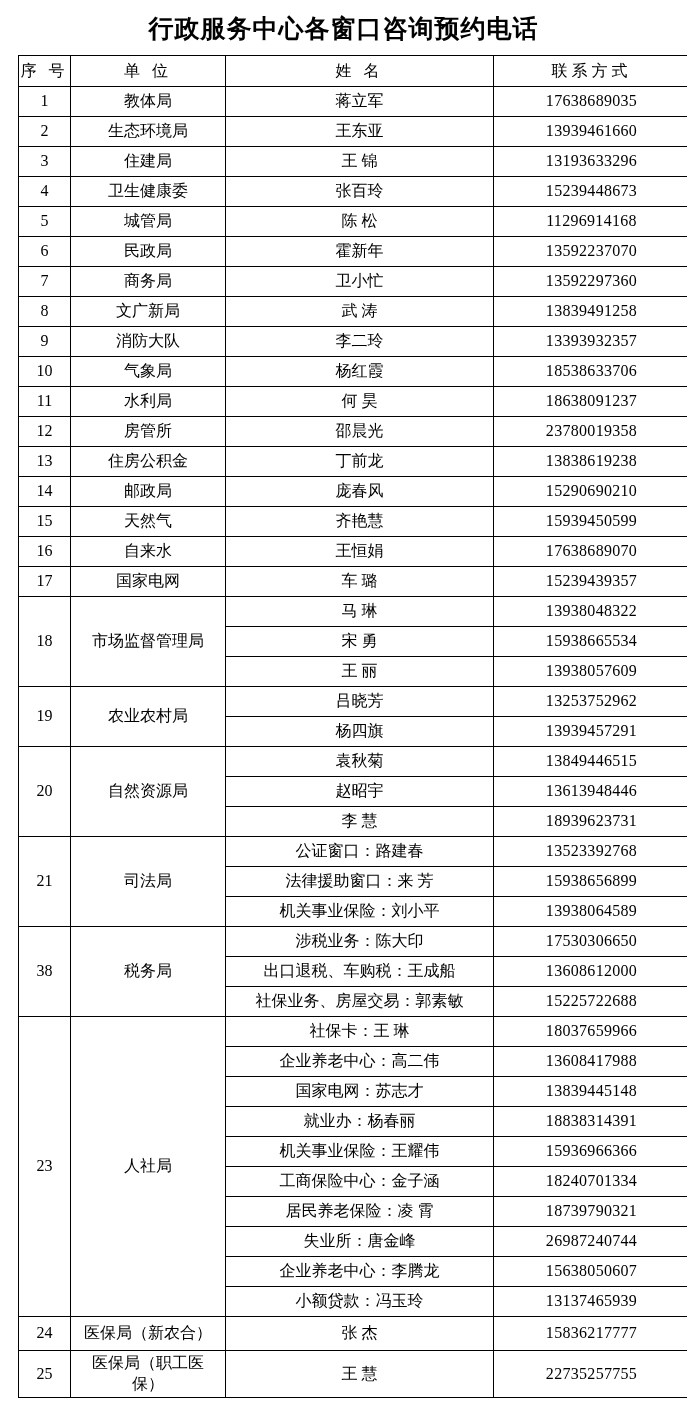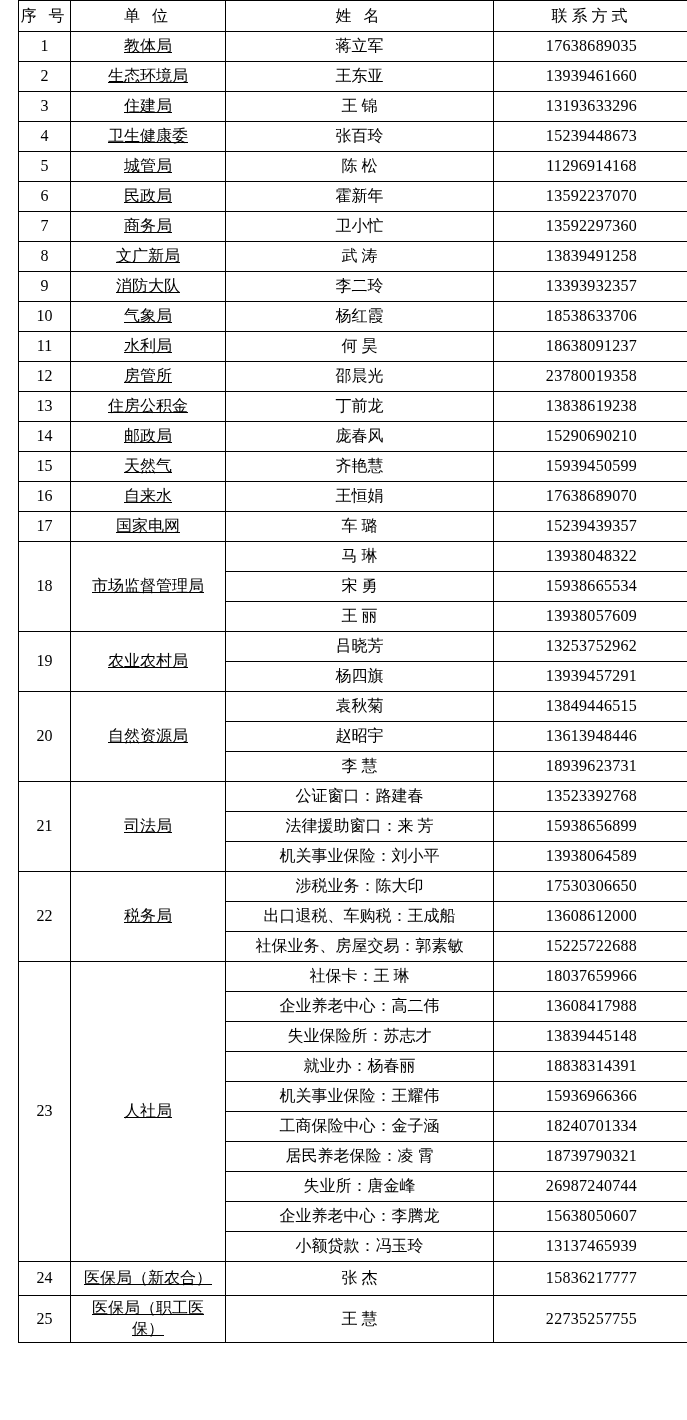--- a/index.html
+++ b/index.html
@@ -48,29 +48,30 @@
     font-weight: normal;
     letter-spacing: 4px;
     height: 30px;
   }
   col.c-idx { width: 52px; }
   col.c-unit { width: 155px; }
   col.c-name { width: 268px; }
   col.c-tel { width: 196px; }
 
   td.idx { font-size: 16px; }
-  td.unit { font-size: 16px; text-decoration: underline; }
+  td.unit { font-size: 16px; }
   td.name { font-size: 16px; }
   td.tel { font-size: 16px; letter-spacing: 0.3px; }
   td.unit.two-line { line-height: 1.3; padding: 2px 6px; text-align: center; }
 </style>
 </head>
 <body>
 
 <div class="page">
+  <h1 class="doc-title">行政服务中心各窗口咨询预约电话</h1>
 
   <table class="phone-table">
     <colgroup>
       <col class="c-idx">
       <col class="c-unit">
       <col class="c-name">
       <col class="c-tel">
     </colgroup>
     <thead>
       <tr>
@@ -229,21 +230,21 @@
         </tr>
         <tr>
           <td class="name">法律援助窗口：来 芳</td>
           <td class="tel">15938656899</td>
         </tr>
         <tr>
           <td class="name">机关事业保险：刘小平</td>
           <td class="tel">13938064589</td>
         </tr>
         <tr>
-          <td class="idx" rowspan="3">22</td>
+          <td class="idx" rowspan="3">38</td>
           <td class="unit" rowspan="3">税务局</td>
           <td class="name">涉税业务：陈大印</td>
           <td class="tel">17530306650</td>
         </tr>
         <tr>
           <td class="name">出口退税、车购税：王成船</td>
           <td class="tel">13608612000</td>
         </tr>
         <tr>
           <td class="name">社保业务、房屋交易：郭素敏</td>
@@ -253,21 +254,21 @@
           <td class="idx" rowspan="10">23</td>
           <td class="unit" rowspan="10">人社局</td>
           <td class="name">社保卡：王 琳</td>
           <td class="tel">18037659966</td>
         </tr>
         <tr>
           <td class="name">企业养老中心：高二伟</td>
           <td class="tel">13608417988</td>
         </tr>
         <tr>
-          <td class="name">失业保险所：苏志才</td>
+          <td class="name">国家电网：苏志才</td>
           <td class="tel">13839445148</td>
         </tr>
         <tr>
           <td class="name">就业办：杨春丽</td>
           <td class="tel">18838314391</td>
         </tr>
         <tr>
           <td class="name">机关事业保险：王耀伟</td>
           <td class="tel">15936966366</td>
         </tr>

